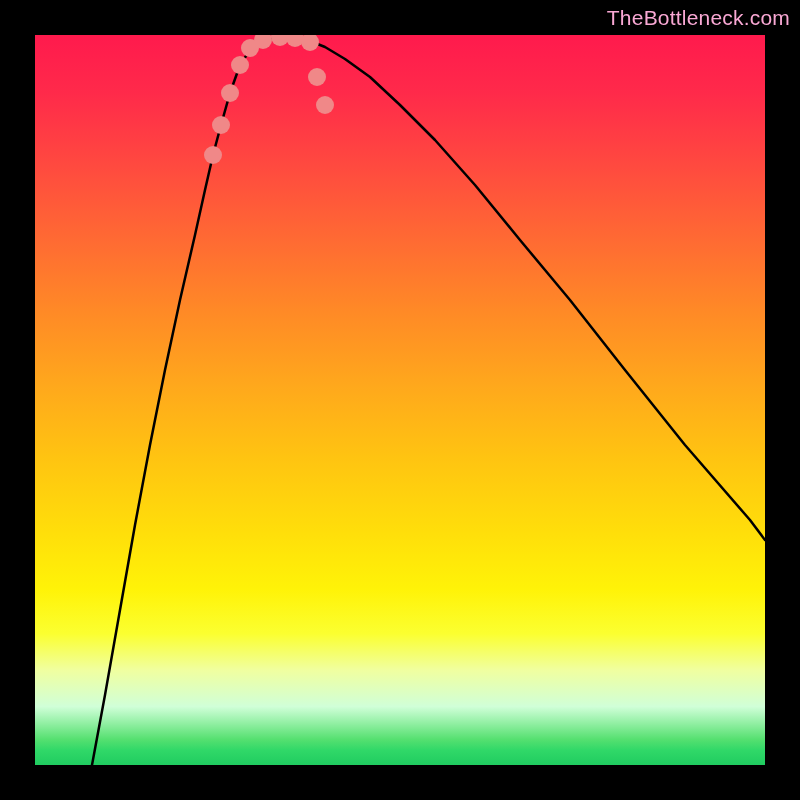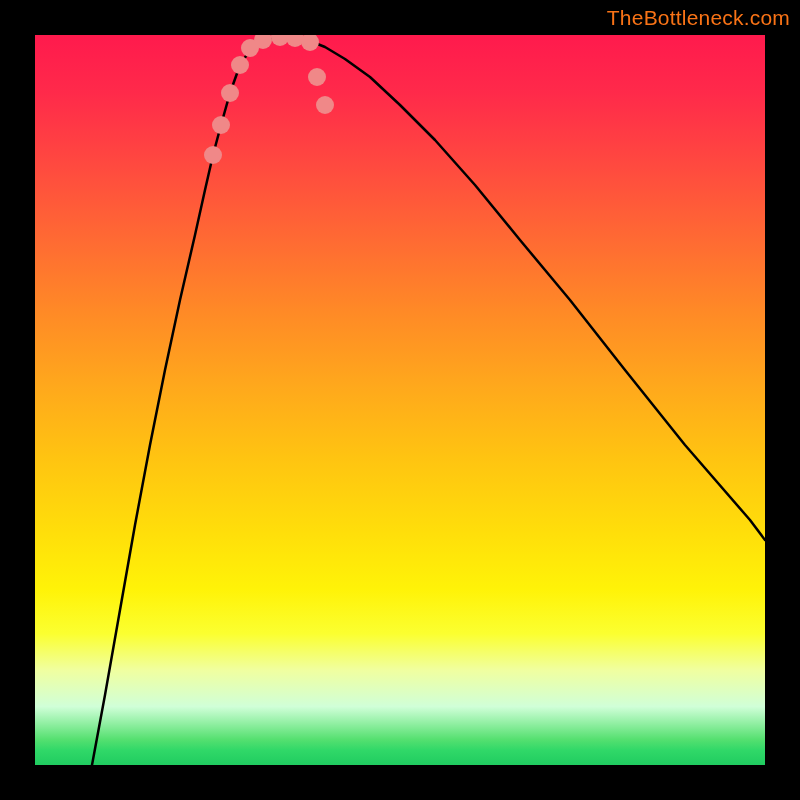--- a/index.html
+++ b/index.html
@@ -36,21 +36,21 @@
       #d0ffd8 92%,
       #55e070 96.5%,
       #30d868 98%,
       #20cc60 100%
     );
   }
   .watermark {
     position: absolute;
     top: 6px;
     right: 10px;
-    color: #f97316;
+    color: #f9a8d4;
     font-size: 21px;
     font-weight: 500;
     letter-spacing: 0.2px;
   }
 </style>
 </head>
 <body>
 
 <div class="frame">
   <div class="watermark">TheBottleneck.com</div>

